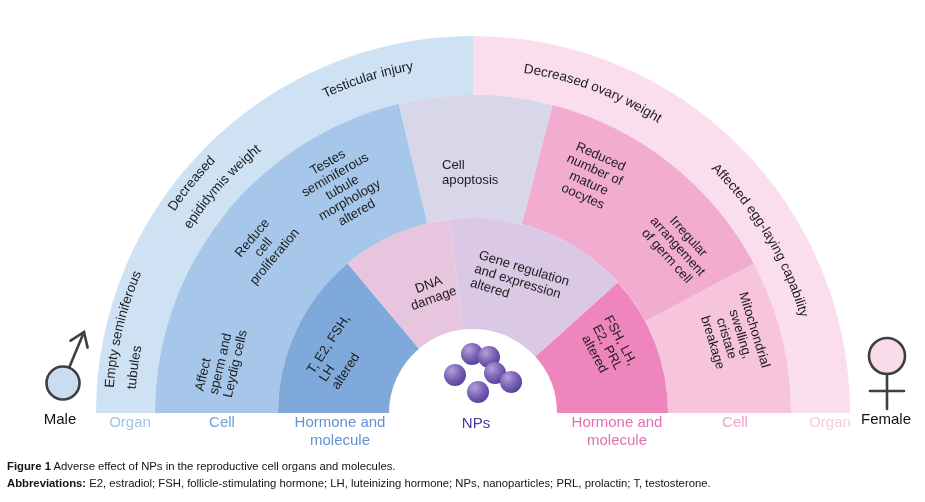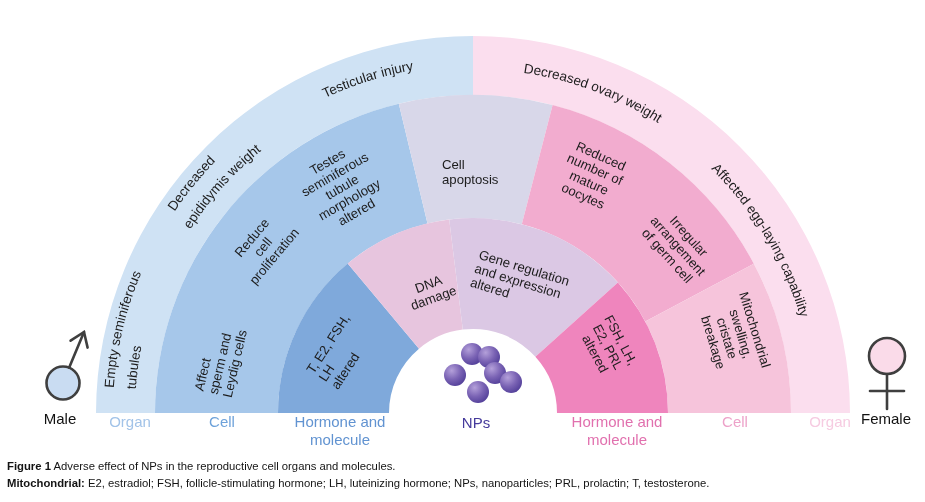--- a/index.html
+++ b/index.html
@@ -101,15 +101,15 @@
       <text font-size="15" fill="#6ea2da" text-anchor="middle"><tspan x="222" y="427">Cell</tspan></text>
       <text font-size="15" fill="#6193d1" text-anchor="middle"><tspan x="340" y="427">Hormone and</tspan><tspan x="340" y="445">molecule</tspan></text>
       <text font-size="15" fill="#453a9b" text-anchor="middle"><tspan x="476" y="428">NPs</tspan></text>
       <text font-size="15" fill="#e170ae" text-anchor="middle"><tspan x="617" y="427">Hormone and</tspan><tspan x="617" y="445">molecule</tspan></text>
       <text font-size="15" fill="#eda2c9" text-anchor="middle"><tspan x="735" y="427">Cell</tspan></text>
       <text font-size="15" fill="#f6cbe1" text-anchor="middle"><tspan x="830" y="427">Organ</tspan></text>
       <text font-size="15" fill="#111111" text-anchor="middle"><tspan x="886" y="424">Female</tspan></text>
     </svg>
   <div class="caption">
     <div><span class="b">Figure 1</span> <span>Adverse effect of NPs in the reproductive cell organs and molecules.</span></div>
-    <div><span class="b">Mitochondrial:</span> <span>E2, estradiol; FSH, follicle-stimulating hormone; LH, luteinizing hormone; NPs, nanoparticles; PRL, prolactin; T, testosterone.</span></div>
+    <div><span class="b">Abbreviations:</span> <span>E2, estradiol; FSH, follicle-stimulating hormone; LH, luteinizing hormone; NPs, nanoparticles; PRL, prolactin; T, testosterone.</span></div>
   </div>
 </div>
 
 </body></html>

